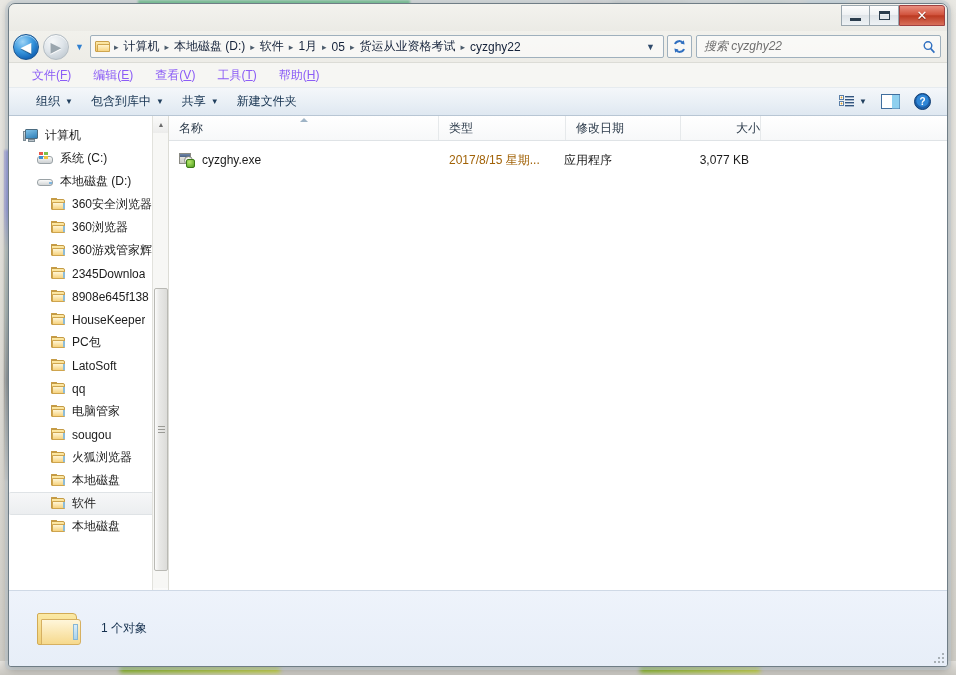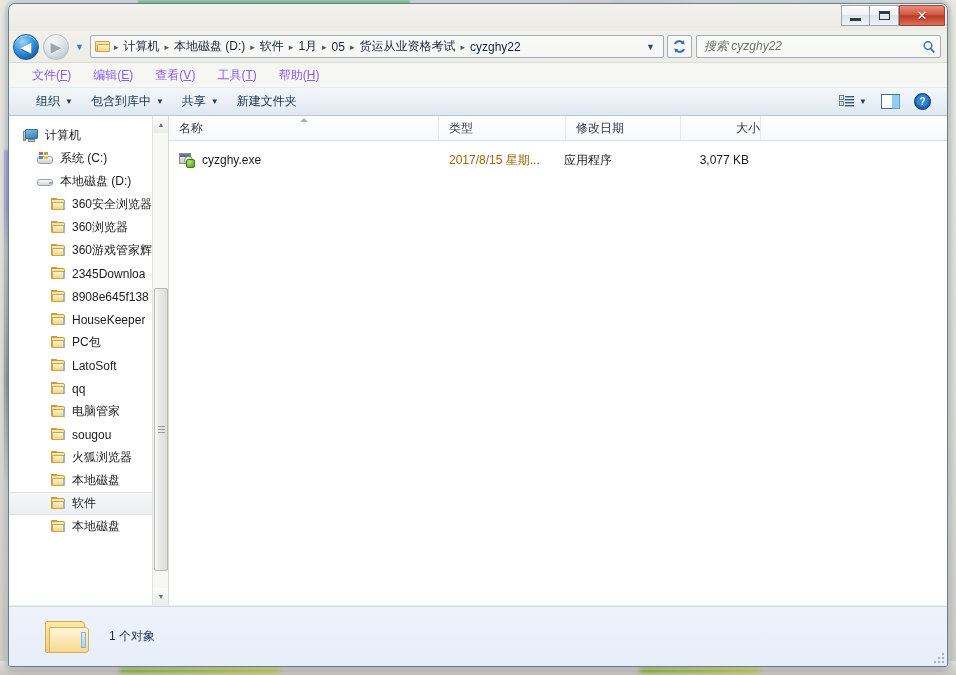--- a/index.html
+++ b/index.html
@@ -360,24 +360,24 @@
     border:1px solid #3d7a18; border-radius:2px;
   }
   .ico-exe .cd {
     position:absolute; left:5px; top:3px; width:9px; height:9px;
     border:1px solid #8b8b84; border-radius:50%;
     background:radial-gradient(circle at 40% 35%, #fff, #cfcfc8);
   }
 
   
   #statusbar {
-    position:absolute; left:0; right:0; bottom:0; height:60px;
+    position:absolute; left:0; right:0; bottom:0; height:76px;
     background: linear-gradient(180deg,#eef3fb 0%, #e7eef8 100%);
     border-top:1px solid #cfd9e6;
-    display:flex; align-items:center; padding-left:36px; gap:18px;
+    display:flex; align-items:center; padding-left:28px; gap:18px;
   }
   #status-folder { width:46px; height:38px; position:relative; flex:none; }
   #status-folder .sf-back {
     position:absolute; left:0; top:3px; width:40px; height:32px;
     background:linear-gradient(180deg,#fbe9a5,#f0cf77);
     border:1px solid #d2ab55; border-radius:2px 4px 2px 2px;
   }
   #status-folder .sf-front {
     position:absolute; left:4px; top:9px; width:40px; height:26px;
     background:linear-gradient(180deg,#fff6da,#f6d98d);

